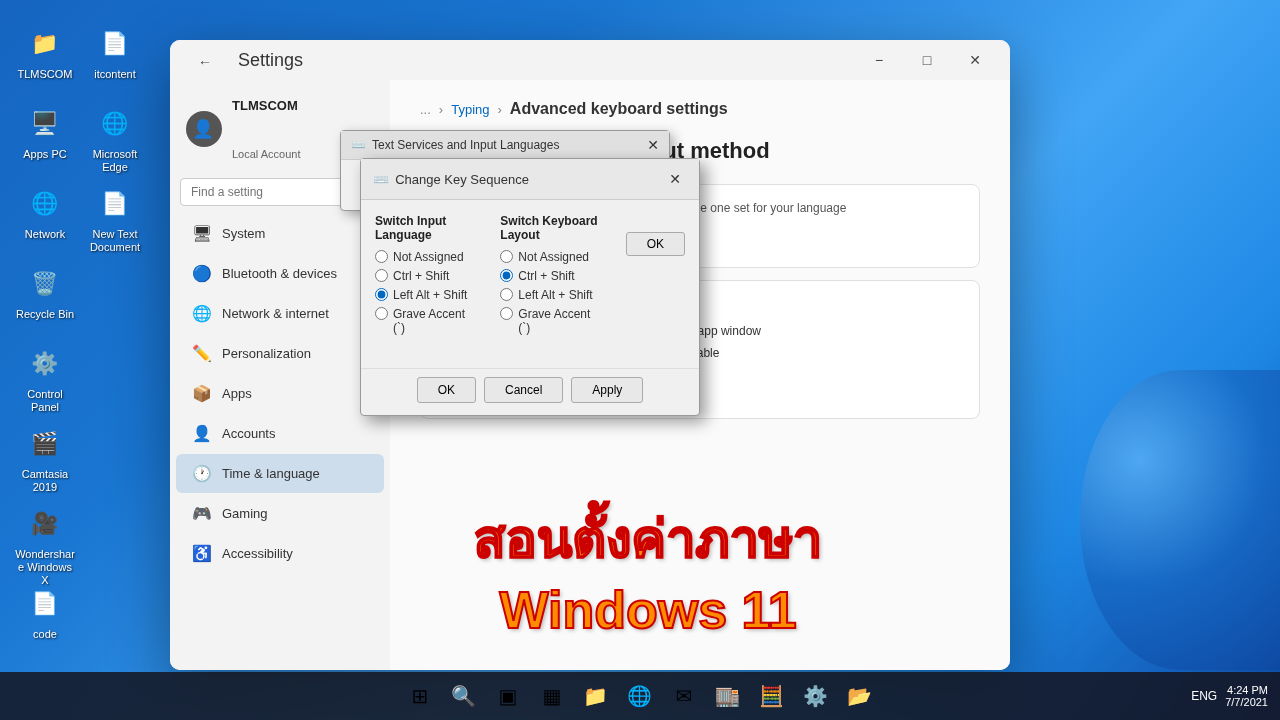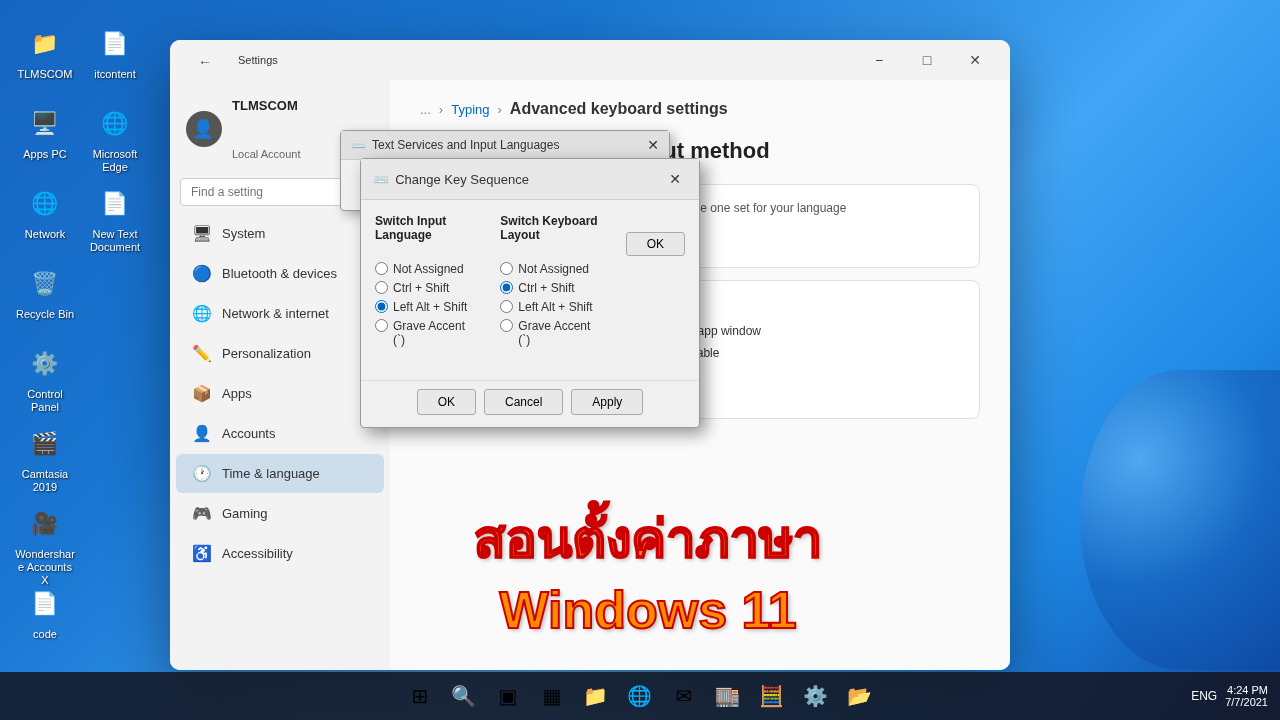--- a/index.html
+++ b/index.html
@@ -111,21 +111,21 @@
       align-items: center;
       padding: 0 12px;
       justify-content: space-between;
     }
     .titlebar-left {
       display: flex;
       align-items: center;
       gap: 10px;
     }
     .titlebar-title {
-      font-size: 11px;
+      font-size: 18px;
       color: #333;
       font-weight: 400;
     }
     .window-controls {
       display: flex;
       gap: 2px;
     }
     .win-btn {
       width: 46px;
       height: 32px;
@@ -376,21 +376,21 @@
     .dialog-ks-columns {
       display: flex;
       gap: 20px;
       margin-bottom: 14px;
     }
     .dialog-ks-col { flex: 1; }
     .dialog-ks-col-title {
       font-size: 12px;
       font-weight: 600;
       color: #222;
-      margin-bottom: 20px;
+      margin-bottom: 8px;
     }
     .radio-row {
       display: flex;
       align-items: flex-start;
       gap: 5px;
       margin: 5px 0;
       font-size: 12px;
       color: #333;
     }
     .radio-row input[type="radio"] { width: 13px; height: 13px; accent-color: #0067c0; }
@@ -471,21 +471,21 @@
   <div class="desktop-icon" style="top:340px;left:10px">
     <div class="desktop-icon-img">⚙️</div>
     <span class="desktop-icon-label">Control Panel</span>
   </div>
   <div class="desktop-icon" style="top:420px;left:10px">
     <div class="desktop-icon-img">🎬</div>
     <span class="desktop-icon-label">Camtasia 2019</span>
   </div>
   <div class="desktop-icon" style="top:500px;left:10px">
     <div class="desktop-icon-img">🎥</div>
-    <span class="desktop-icon-label">Wondershare Accounts X</span>
+    <span class="desktop-icon-label">Wondershare Windows X</span>
   </div>
   <div class="desktop-icon" style="top:580px;left:10px">
     <div class="desktop-icon-img">📄</div>
     <span class="desktop-icon-label">code</span>
   </div>
 
   <div class="globe"></div>
 
   <div class="settings-window">
     <div class="window-titlebar">

